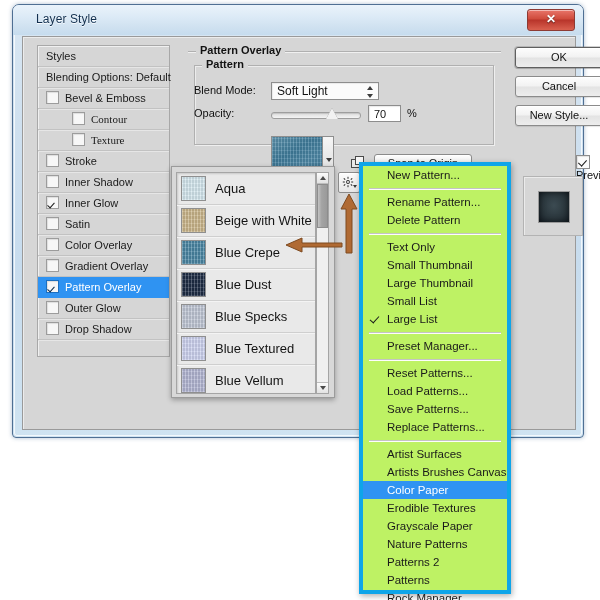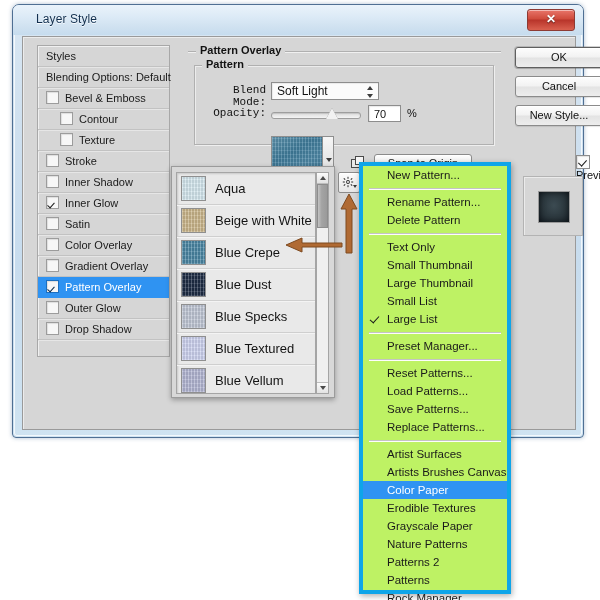--- a/index.html
+++ b/index.html
@@ -88,21 +88,21 @@
     box-shadow:inset 1px 1px 1px rgba(0,0,0,.10);
     vertical-align:-2px;margin-right:6px;position:relative;
   }
   .srow.sel .cb{border-color:#1b6fc0;}
   .srow .cb.on:after{
     content:"";position:absolute;left:2px;top:4px;
     width:3px;height:6px;border:solid #1c1c1c;border-width:0 1.6px 1.6px 0;
     transform:rotate(42deg);
   }
   .srow.sel .cb.on:after{border-color:#0c2d4d;}
-  .srow.ind{padding-left:22px;}
+  .srow.ind{padding-left:34px;font-family:Liberation Serif, serif;}
   
   .group-outer{
     position:absolute;left:165px;top:14px;width:313px;height:306px;
   }
   .grp-title{
     position:absolute;left:8px;top:-7px;background:#d6d6d6;
     padding:0 4px;font-weight:bold;font-size:11px;color:#121212;
   }
   .grp-line{
     position:absolute;left:0;top:0;right:0;height:1px;background:#b0b0b0;
@@ -110,21 +110,21 @@
   }
   .inner-box{
     position:absolute;left:6px;top:14px;width:300px;height:80px;
     border:1px solid #b0b0b0;box-shadow:inset 1px 1px 0 #ececec, 1px 1px 0 #efefef;
     box-sizing:border-box;
   }
   .inner-title{
     position:absolute;left:14px;top:7px;background:#d6d6d6;padding:0 4px;
     font-weight:bold;font-size:11px;color:#121212;z-index:3;
   }
-  .fld-label{position:absolute;font-size:11px;color:#111;text-align:right;font-family:Liberation Mono, monospace;}
+  .fld-label{position:absolute;font-size:11px;color:#111;}
   .select{
     position:absolute;border:1px solid #8d8d8d;background:#fbfbfb;
     box-shadow:inset 1px 1px 1px rgba(0,0,0,.07);
     font-size:12px;color:#111;box-sizing:border-box;
     padding-left:5px;line-height:16px;height:18px;cursor:pointer;
   }
   .spin{
     position:absolute;right:3px;top:3px;width:9px;height:12px;
   }
   .spin:before,.spin:after{

